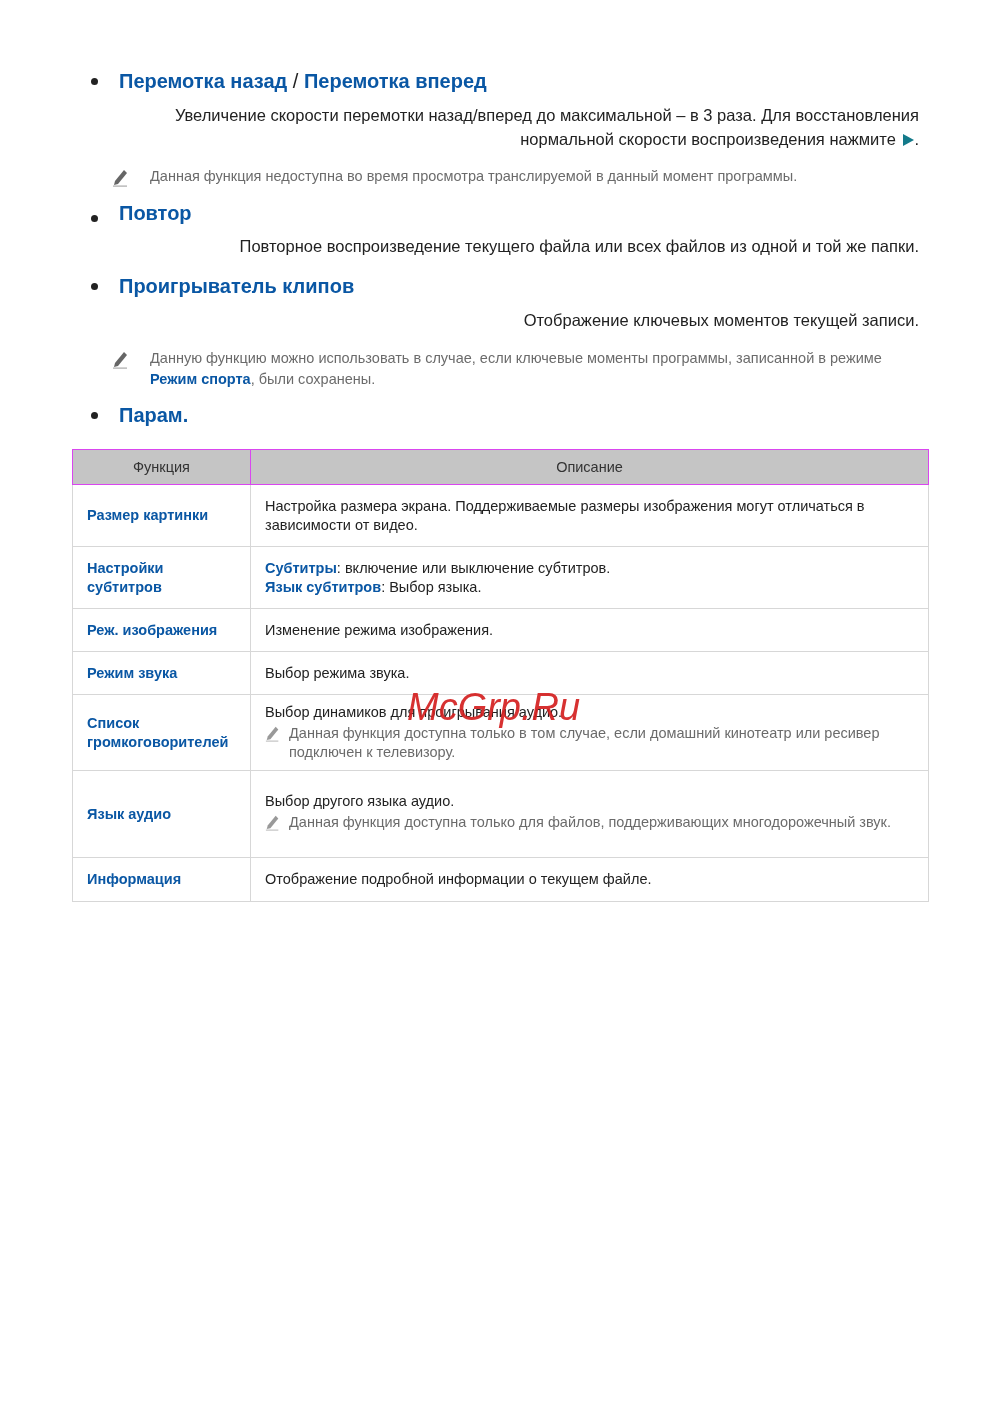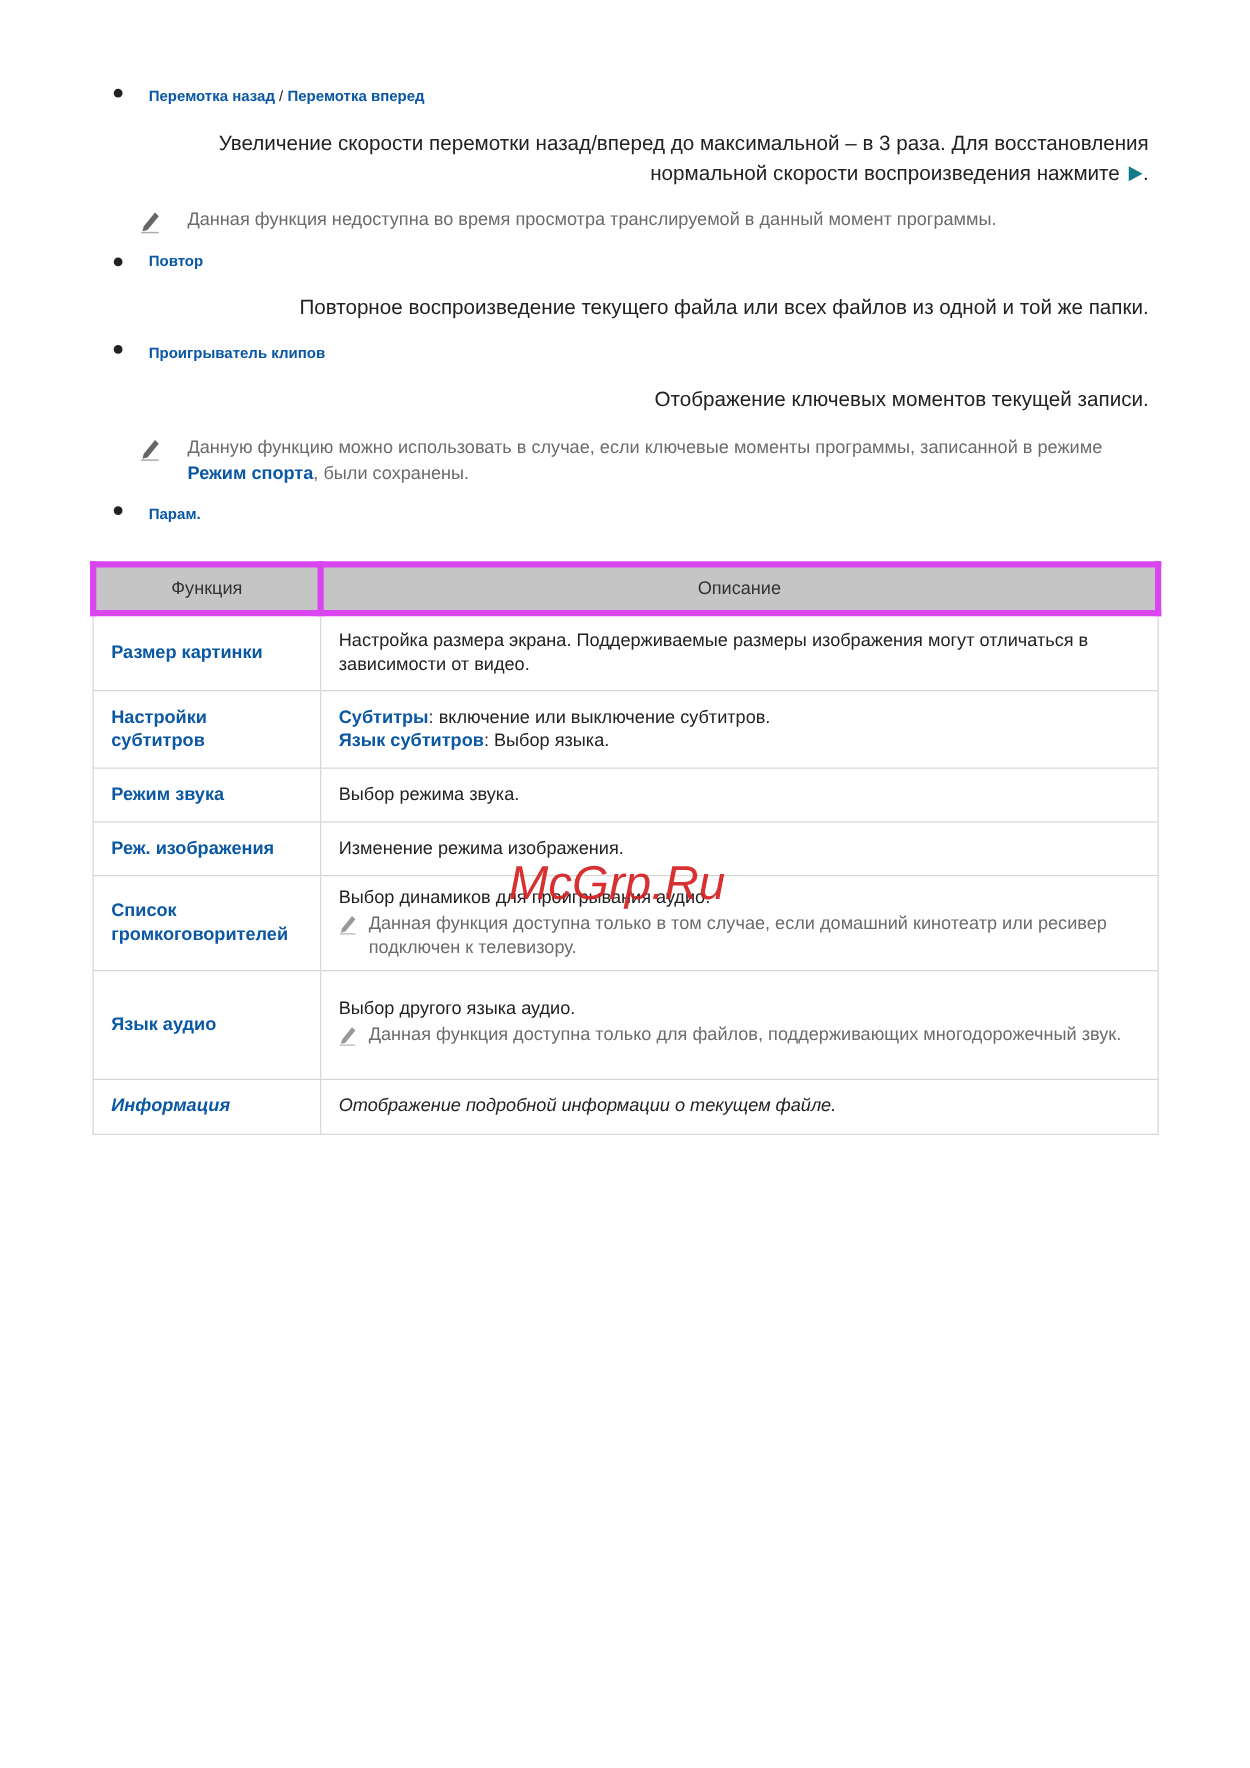--- a/index.html
+++ b/index.html
@@ -3,34 +3,34 @@
   <meta charset="utf-8">
   <style>
     html, body { margin: 0; padding: 0; background: #ffffff; }
     body {
       width: 1000px; height: 1414px; position: relative; overflow: hidden;
       font-family: "Liberation Sans", sans-serif; color: #222;
     }
     .blue { color: #0a57a4; font-weight: bold; }
     .bullet-row { position: absolute; left: 91px; display: flex; align-items: baseline; }
     .bullet-dot { width: 7px; height: 7px; border-radius: 50%; background: #222; margin-right: 21px; position: relative; top: -3px; }
-    .bullet-title { font-size: 12px; }
+    .bullet-title { font-size: 20px; }
     .para { position: absolute; left: 119px; font-size: 16.5px; line-height: 24px; color: #222; width: 800px; text-align: right; }
     .note { position: absolute; left: 112px; display: flex; font-size: 14.5px; color: #6b6b6b; line-height: 21px; width: 820px; }
     .note .pencil { width: 38px; flex: none; padding-top: 1px; }
     .note .pencil svg { display: block; }
     .play-icon { display: inline-block; width: 0; height: 0; border-top: 6px solid transparent; border-bottom: 6px solid transparent; border-left: 11px solid #137a8a; margin-left: 3px; vertical-align: -1px; }
 
     table.params {
       position: absolute; left: 72px; top: 449px; width: 857px;
       border-collapse: collapse; font-size: 14.5px;
     }
     table.params th {
       background: #c5c5c5; color: #333; font-weight: normal; height: 32px;
-      border: 5px solid #d946ef; text-align: center;
+      border: 1px solid #d946ef; text-align: center;
     }
     table.params td {
       border: 1px solid #d7d7d7; vertical-align: middle; padding: 8px 14px; line-height: 19px;
     }
     table.params td.fn { width: 148px; color: #0a57a4; font-weight: bold; margin-top: 12px; }
     table.params td.desc { color: #222; }
     .cell-note { display: flex; color: #6b6b6b; margin-top: 2px; }
     .cell-note .pencil { width: 24px; flex: none; }
     .watermark {
       position: absolute; left: 407px; top: 686px; font-size: 38px; color: #d42020;
@@ -100,26 +100,26 @@
       <td class="desc">Настройка размера экрана. Поддерживаемые размеры изображения могут отличаться в зависимости от видео.</td>
     </tr>
     <tr style="height:62px;">
       <td class="fn">Настройки субтитров</td>
       <td class="desc">
         <span class="blue">Субтитры</span><span>: включение или выключение субтитров.</span><br>
         <span class="blue">Язык субтитров</span><span>: Выбор языка.</span>
       </td>
     </tr>
     <tr style="height:43px;">
+      <td class="fn">Реж. изображения</td>
+      <td class="desc">Изменение режима изображения.</td>
+    </tr>
+    <tr style="height:43px;">
       <td class="fn">Режим звука</td>
       <td class="desc">Выбор режима звука.</td>
-    </tr>
-    <tr style="height:43px;">
-      <td class="fn">Реж. изображения</td>
-      <td class="desc">Изменение режима изображения.</td>
     </tr>
     <tr style="height:75px;">
       <td class="fn">Список громкоговорителей</td>
       <td class="desc">
         <div>Выбор динамиков для проигрывания аудио.</div>
         <div class="cell-note">
           <span class="pencil">
             <svg width="16" height="18" viewBox="0 0 18 20">
                 <path d="M3 14 L12 3 L15 6 L6 17 L2 18 Z" fill="#999"></path>
                 <rect x="1" y="18.5" width="14" height="1.2" fill="#bbb"></rect>
@@ -137,20 +137,20 @@
           <span class="pencil">
             <svg width="16" height="18" viewBox="0 0 18 20">
                 <path d="M3 14 L12 3 L15 6 L6 17 L2 18 Z" fill="#999"></path>
                 <rect x="1" y="18.5" width="14" height="1.2" fill="#bbb"></rect>
               </svg>
           </span>
           <span>Данная функция доступна только для файлов, поддерживающих многодорожечный звук.</span>
         </div>
       </td>
     </tr>
-    <tr style="height:44px;font-style:italic;">
+    <tr style="height:44px;">
       <td class="fn">Информация</td>
       <td class="desc">Отображение подробной информации о текущем файле.</td>
     </tr>
   </tbody>
 </table>
 
 <div class="watermark">McGrp.Ru</div>
 
 </body></html>

